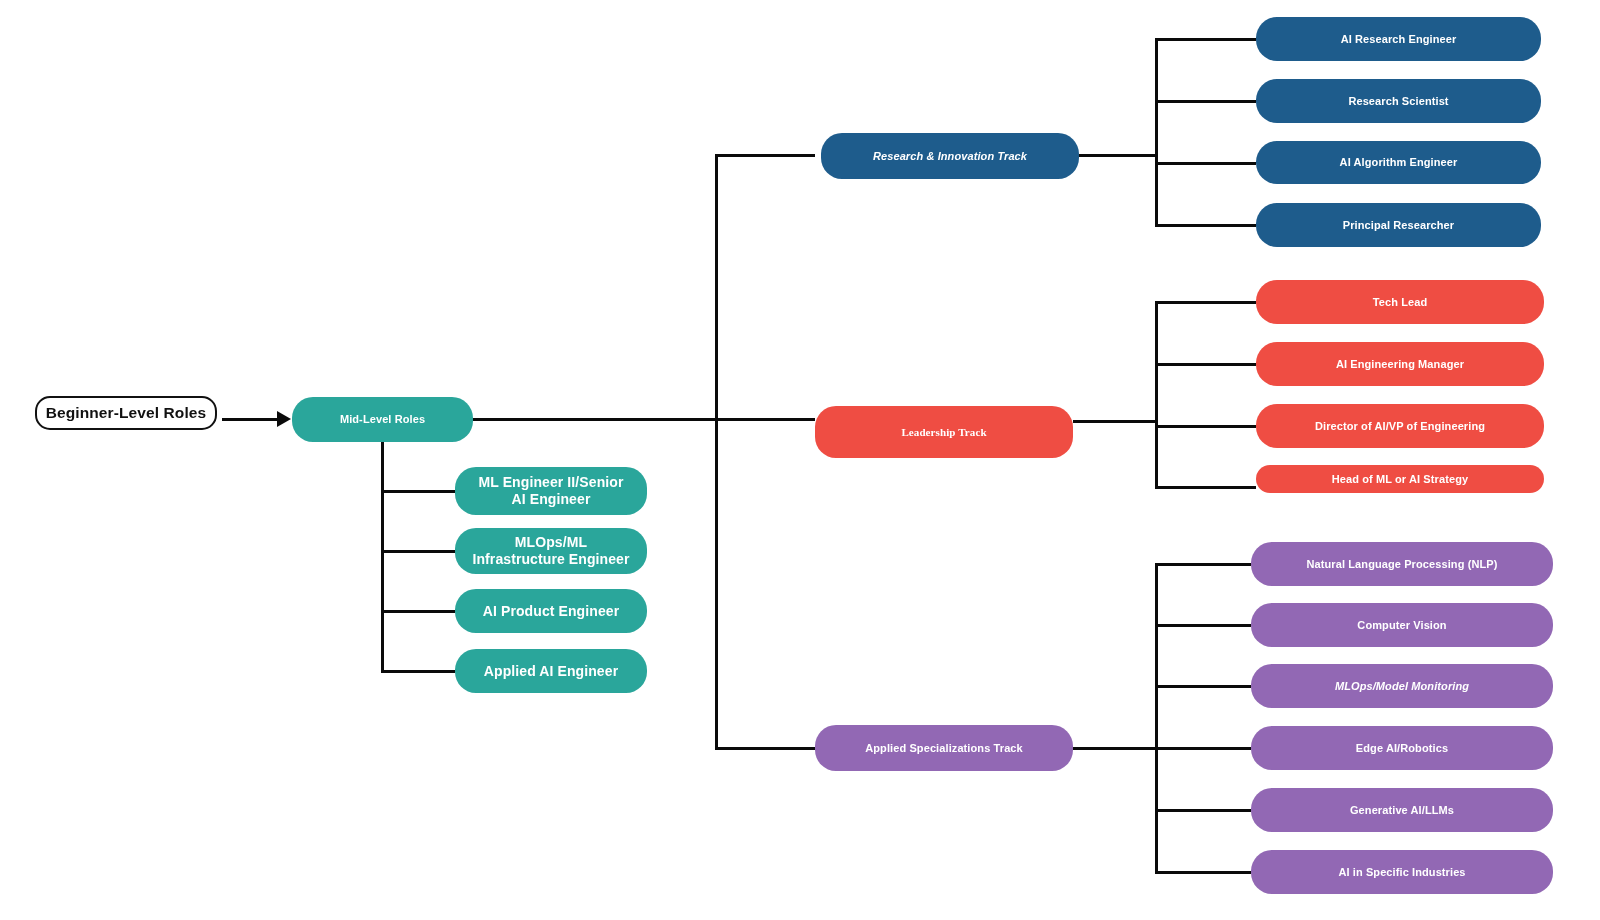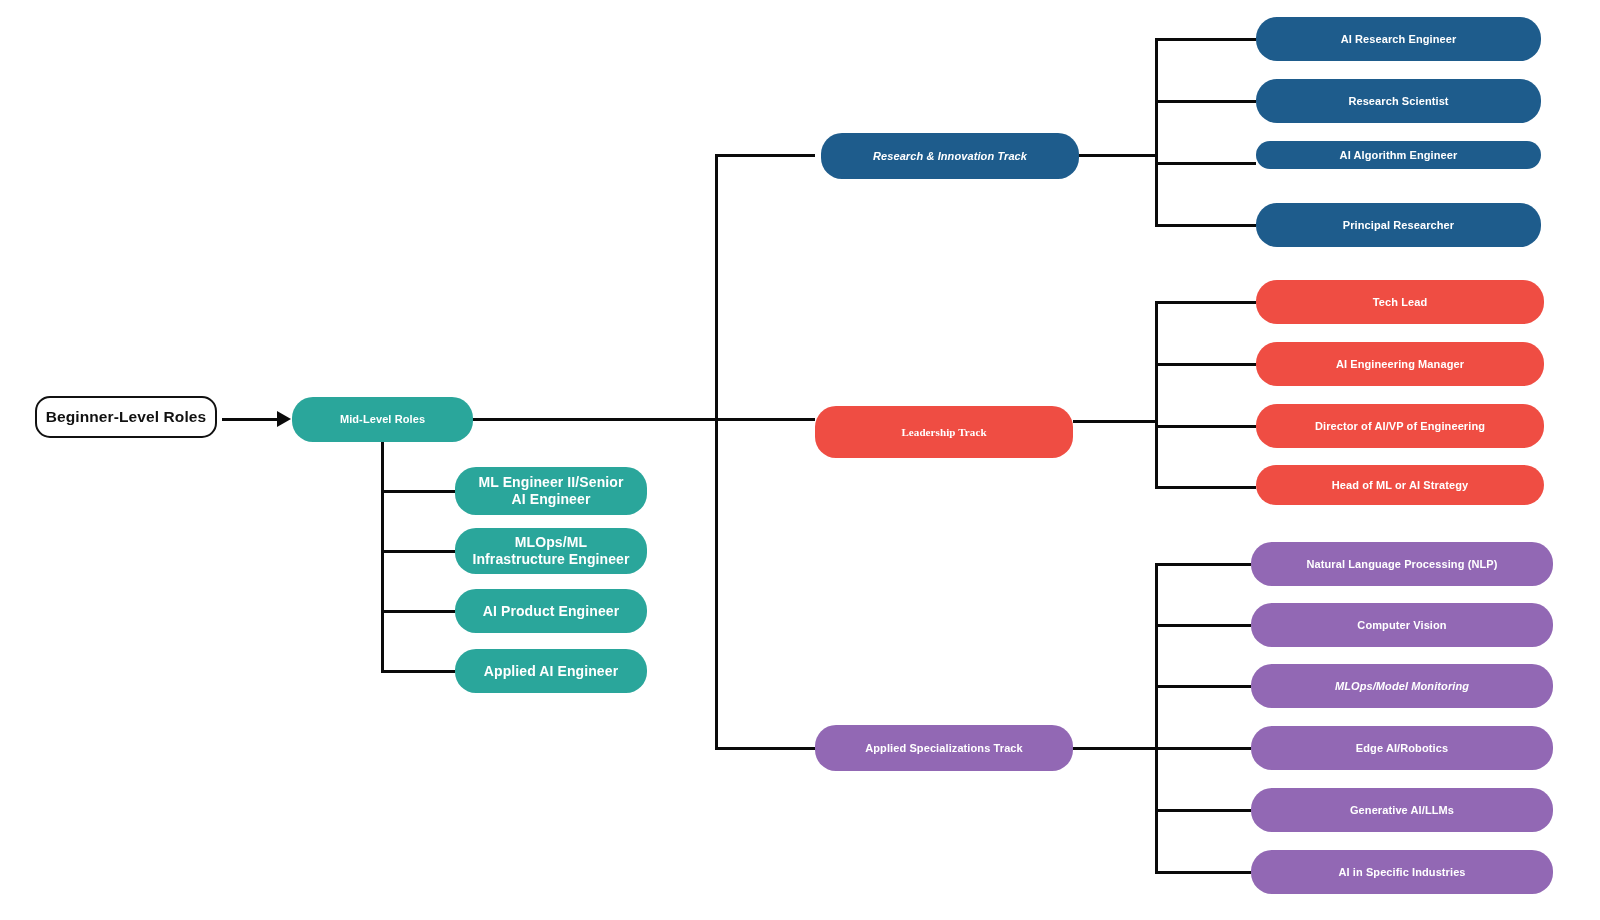--- a/index.html
+++ b/index.html
@@ -45,21 +45,21 @@
     border-top:8px solid transparent;
     border-bottom:8px solid transparent;
     z-index:1;
   }
 </style>
 </head>
 <body>
 
 <div class="canvas">
 
-  <div class="box root" style="left:35px;top:396px;width:182px;height:42px;">
+  <div class="box root" style="left:35px;top:396px;width:182px;height:34px;">
     <span class="lbl">Beginner-Level Roles</span>
   </div>
 
   <div class="arrowhead" style="left:277px;top:411px;"></div>
 
   <div class="box teal" style="left:292px;top:397px;width:181px;height:45px;">
     <span class="lbl">Mid-Level Roles</span>
   </div>
 
   <div class="box teal child wrap" style="left:455px;top:467px;width:192px;height:48px;">
@@ -84,37 +84,37 @@
   <div class="box purple" style="left:815px;top:725px;width:258px;height:46px;">
     <span class="lbl">Applied Specializations Track</span>
   </div>
 
   <div class="box blue" style="left:1256px;top:17px;width:285px;height:44px;">
     <span class="lbl">AI Research Engineer</span>
   </div>
   <div class="box blue" style="left:1256px;top:79px;width:285px;height:44px;">
     <span class="lbl">Research Scientist</span>
   </div>
-  <div class="box blue" style="left:1256px;top:141px;width:285px;height:28px;">
+  <div class="box blue" style="left:1256px;top:141px;width:285px;height:43px;">
     <span class="lbl">AI Algorithm Engineer</span>
   </div>
   <div class="box blue" style="left:1256px;top:203px;width:285px;height:44px;">
     <span class="lbl">Principal Researcher</span>
   </div>
 
   <div class="box red" style="left:1256px;top:280px;width:288px;height:44px;">
     <span class="lbl">Tech Lead</span>
   </div>
   <div class="box red" style="left:1256px;top:342px;width:288px;height:44px;">
     <span class="lbl">AI Engineering Manager</span>
   </div>
   <div class="box red" style="left:1256px;top:404px;width:288px;height:44px;">
     <span class="lbl">Director of AI/VP of Engineering</span>
   </div>
-  <div class="box red" style="left:1256px;top:465px;width:288px;height:40px;text-align:center;">
+  <div class="box red" style="left:1256px;top:465px;width:288px;height:28px;text-align:center;">
     <span class="lbl">Head of ML or AI Strategy</span>
   </div>
 
   <div class="box purple" style="left:1251px;top:542px;width:302px;height:44px;">
     <span class="lbl">Natural Language Processing (NLP)</span>
   </div>
   <div class="box purple" style="left:1251px;top:603px;width:302px;height:44px;">
     <span class="lbl">Computer Vision</span>
   </div>
   <div class="box purple" style="left:1251px;top:664px;width:302px;height:44px;font-style:italic;">

